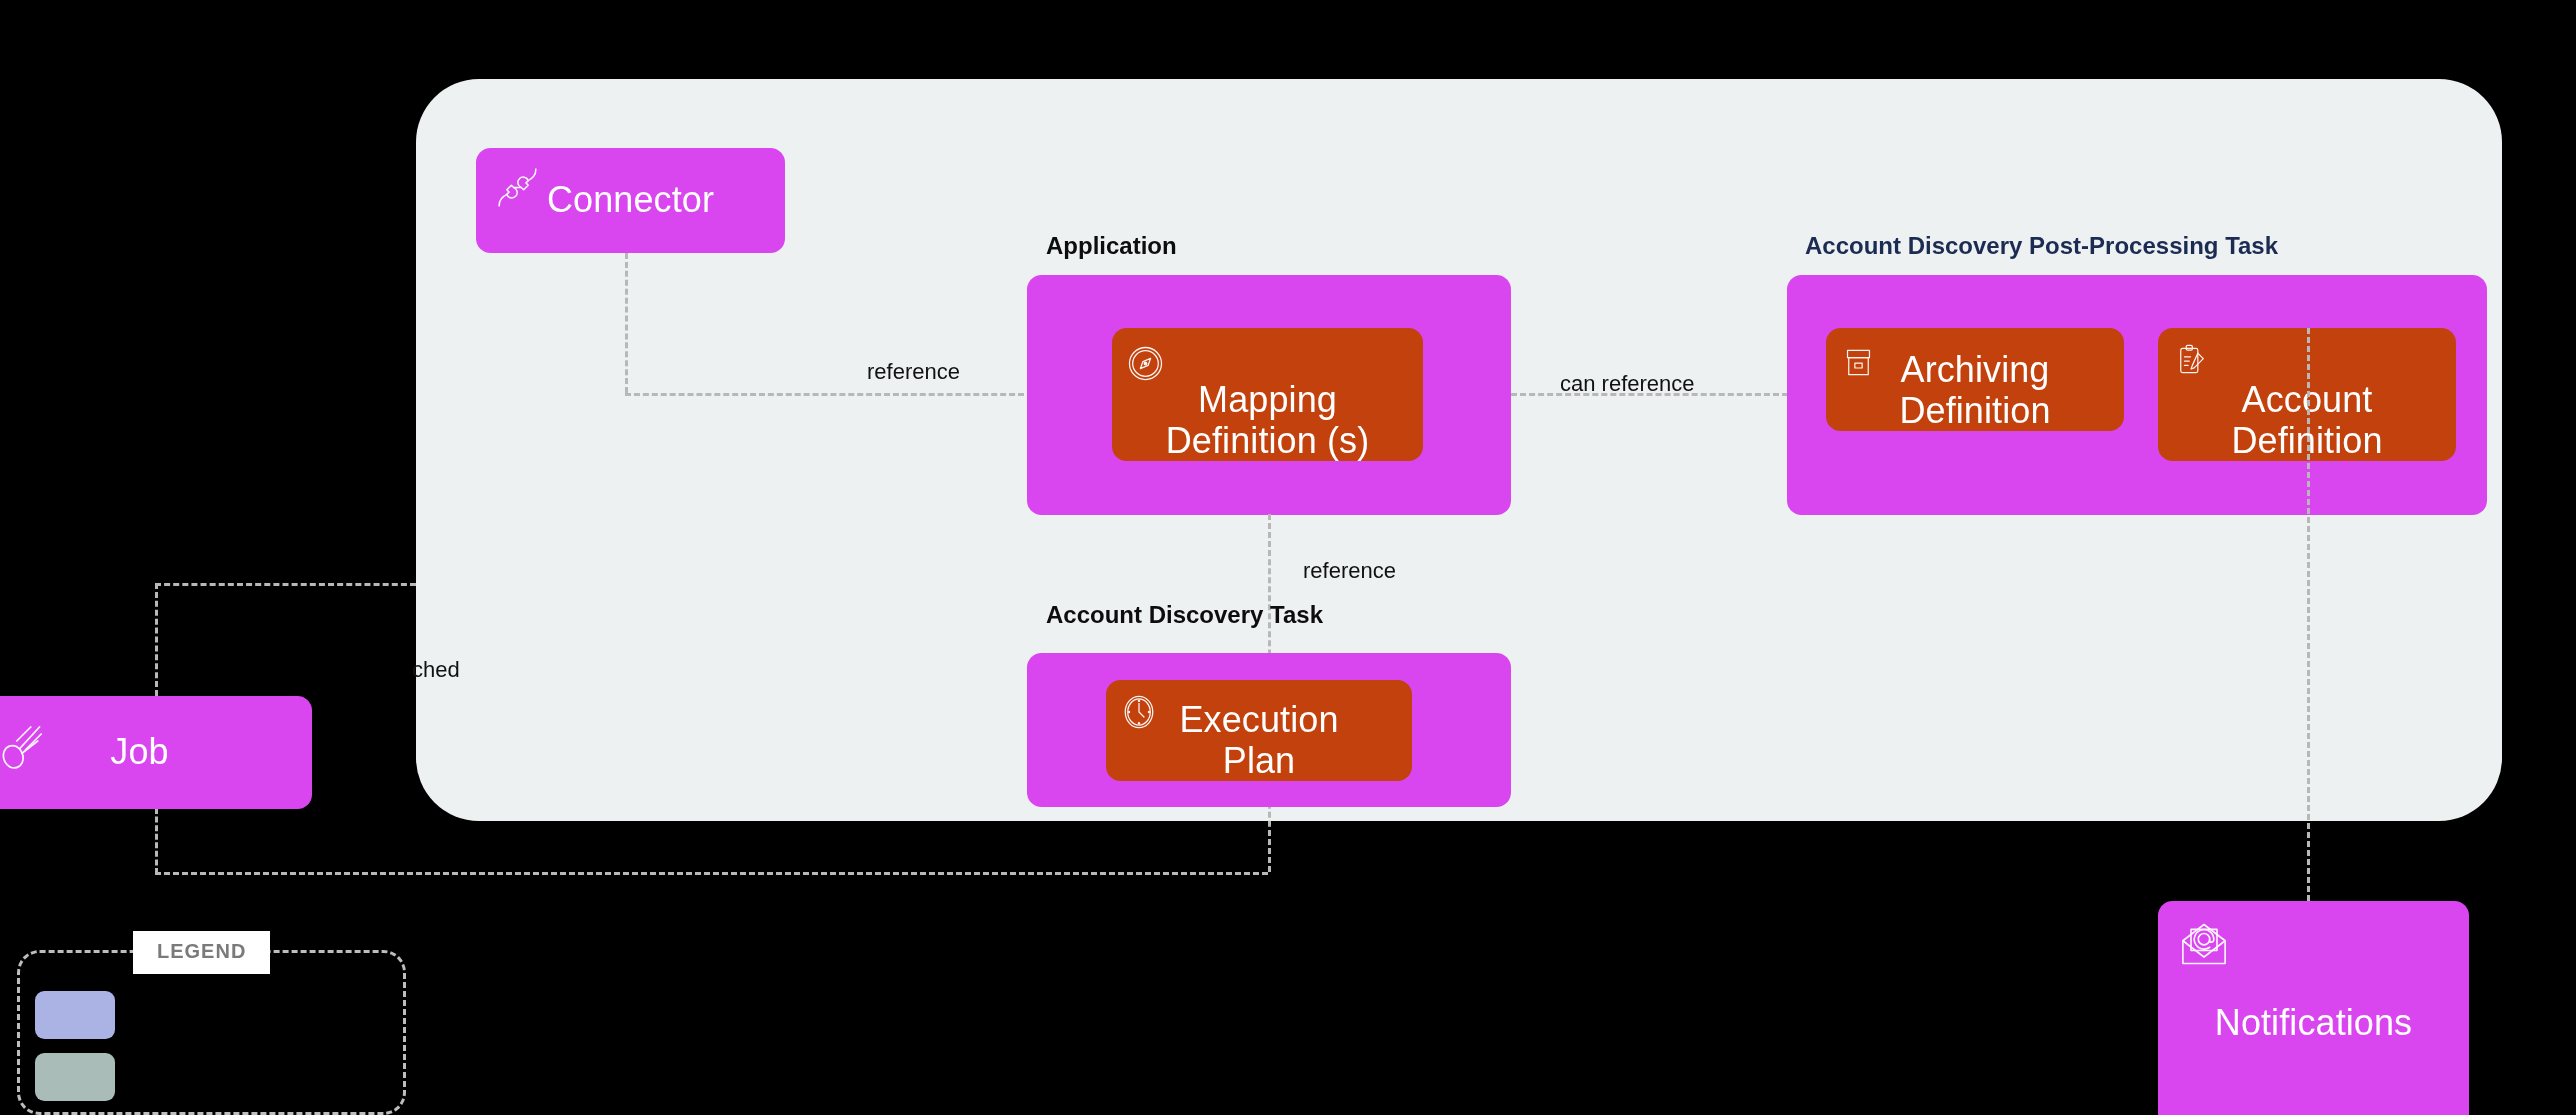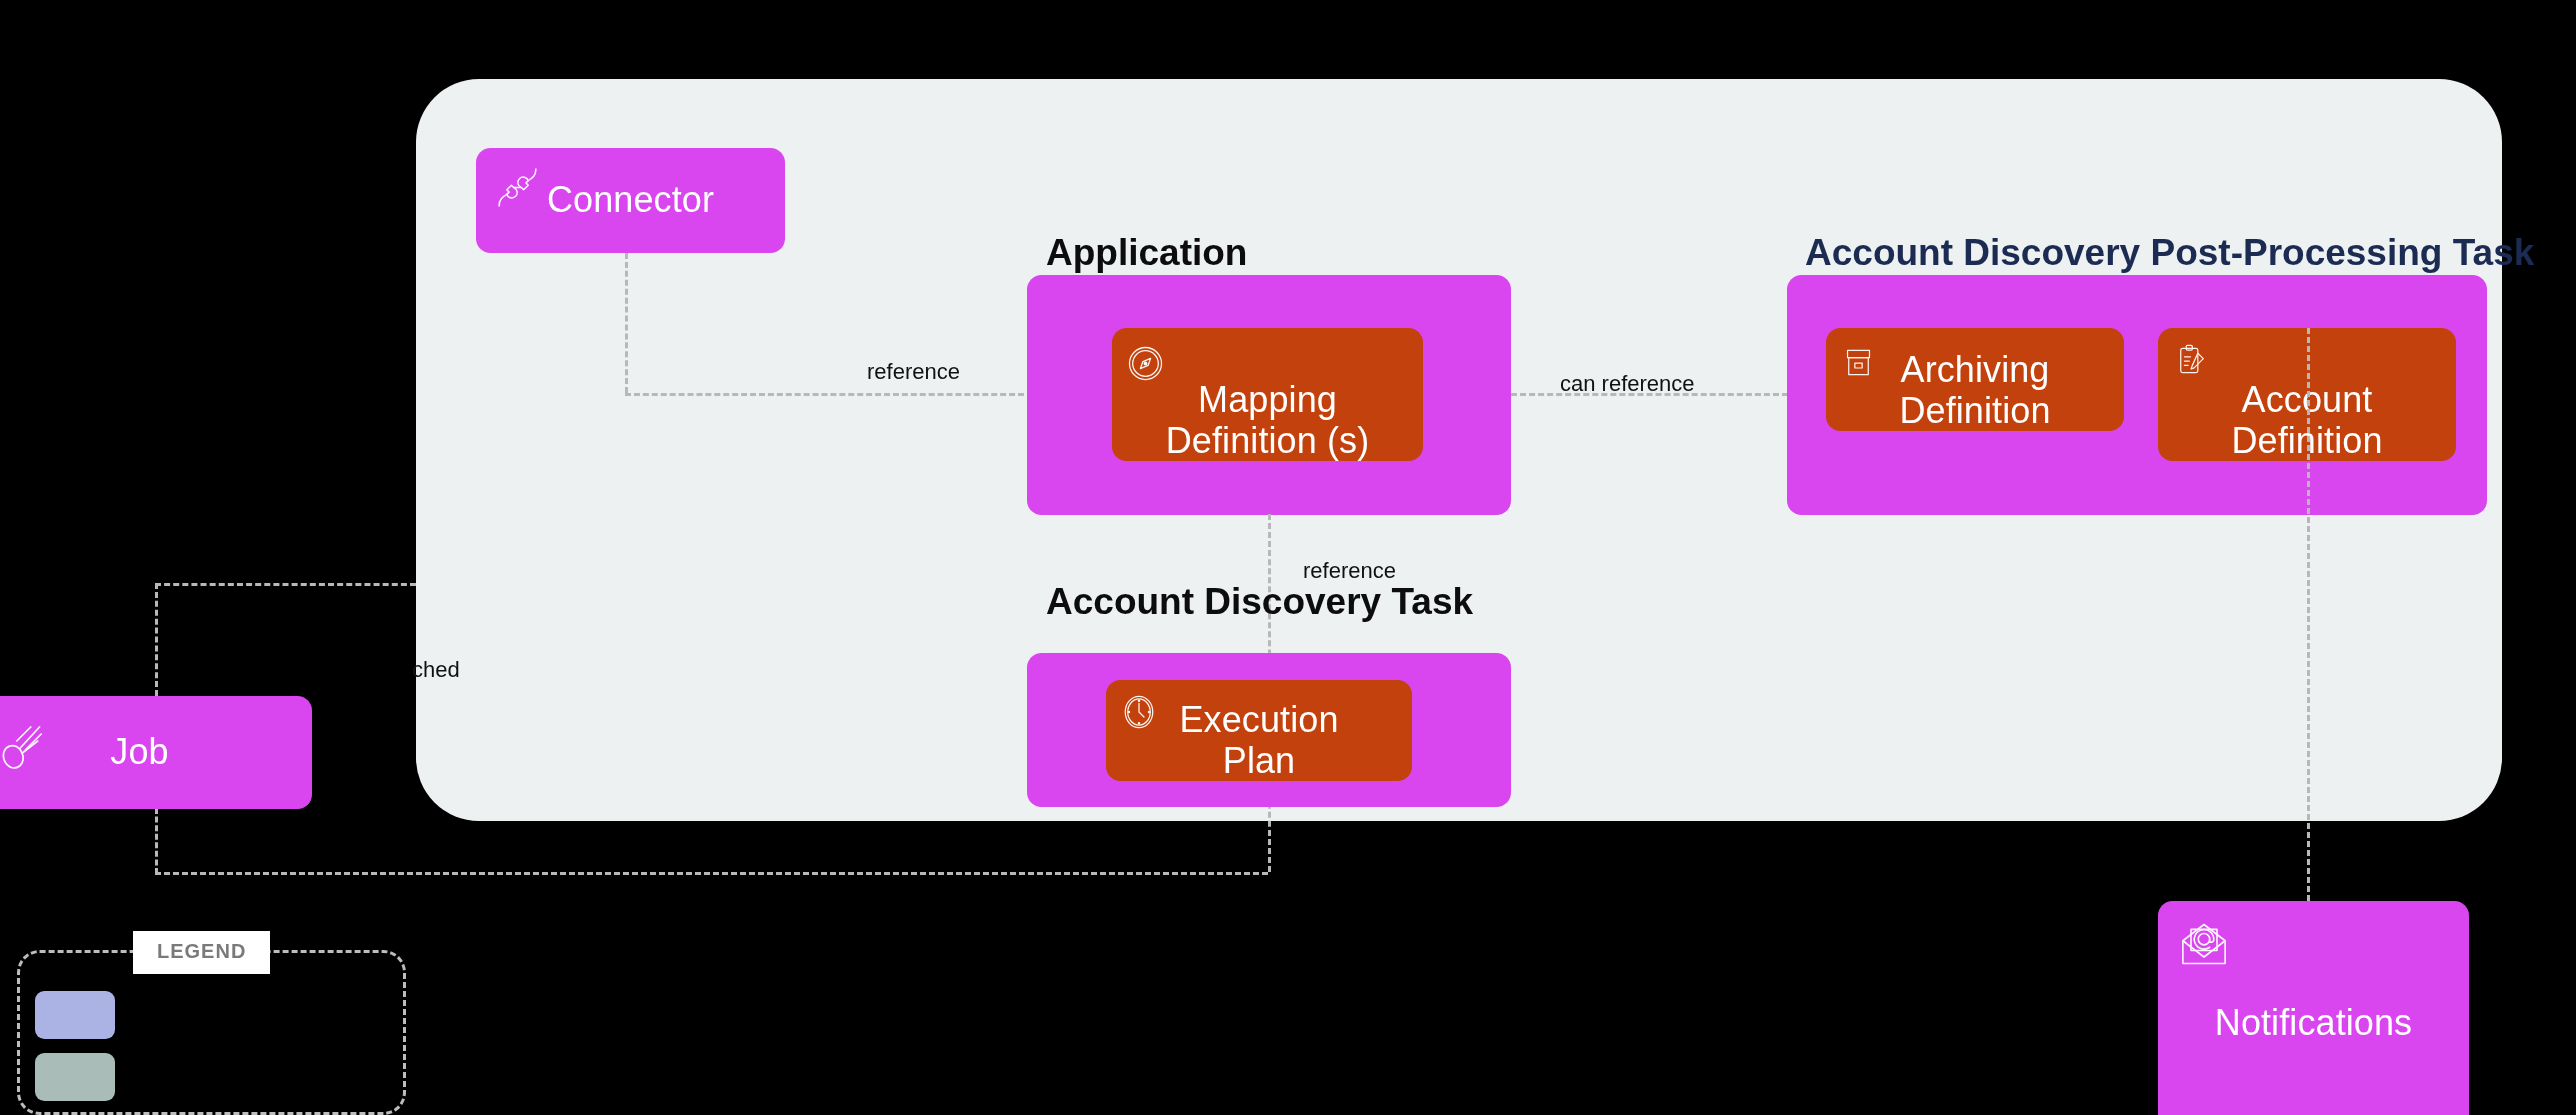--- a/index.html
+++ b/index.html
@@ -57,21 +57,21 @@
     width: 49px;
     height: 49px;
     opacity: .95;
     pointer-events: none;
   }
   .node-icon svg { display:block; width:100%; height:100%; }
 
   
   .group-title {
     position: absolute;
-    font-size: 37px;
+    font-size: 24px;
     font-weight: 700;
     white-space: nowrap;
   }
   .group-title.dark  { color: #0D0D0D; }
   .group-title.navy  { color: #1B2B52; }
 
   
   .edge-label {
     position: absolute;
     font-size: 22px;
@@ -201,21 +201,21 @@
   </span>
   <span class="node-label">Account
 Definition</span>
 </div>
 
 <div class="vline" style="left:2307px; top:328px; height:573px;"></div>
 
 <div class="vline" style="left:1268px; top:514px; height:358px;"></div>
 <div class="edge-label" style="left:1303px; top:558px;">reference</div>
 
-<div class="group-title dark" style="left:1046px; top:581px;">Account Discovery Task</div>
+<div class="group-title dark" style="left:1046px; top:601px;">Account Discovery Task</div>
 
 <div class="node purple" style="left:1027px; top:653px; width:484px; height:154px;"></div>
 
 <div class="node green" style="left:1106px; top:680px; width:306px; height:101px;">
   <span class="node-icon" style="left:13.3px; top:12px; width:40px; height:40px;">
     <svg viewBox="0 0 64 64" fill="none" stroke="#FFFFFF" stroke-width="2" stroke-linecap="round" stroke-linejoin="round">
       <ellipse cx="32" cy="32" rx="22" ry="25"></ellipse>
       <ellipse cx="32" cy="32" rx="18" ry="21"></ellipse>
       <path d="M32 18 L32 32 L40 40"></path>
       <circle cx="32" cy="14" r="1" fill="#FFFFFF"></circle>

